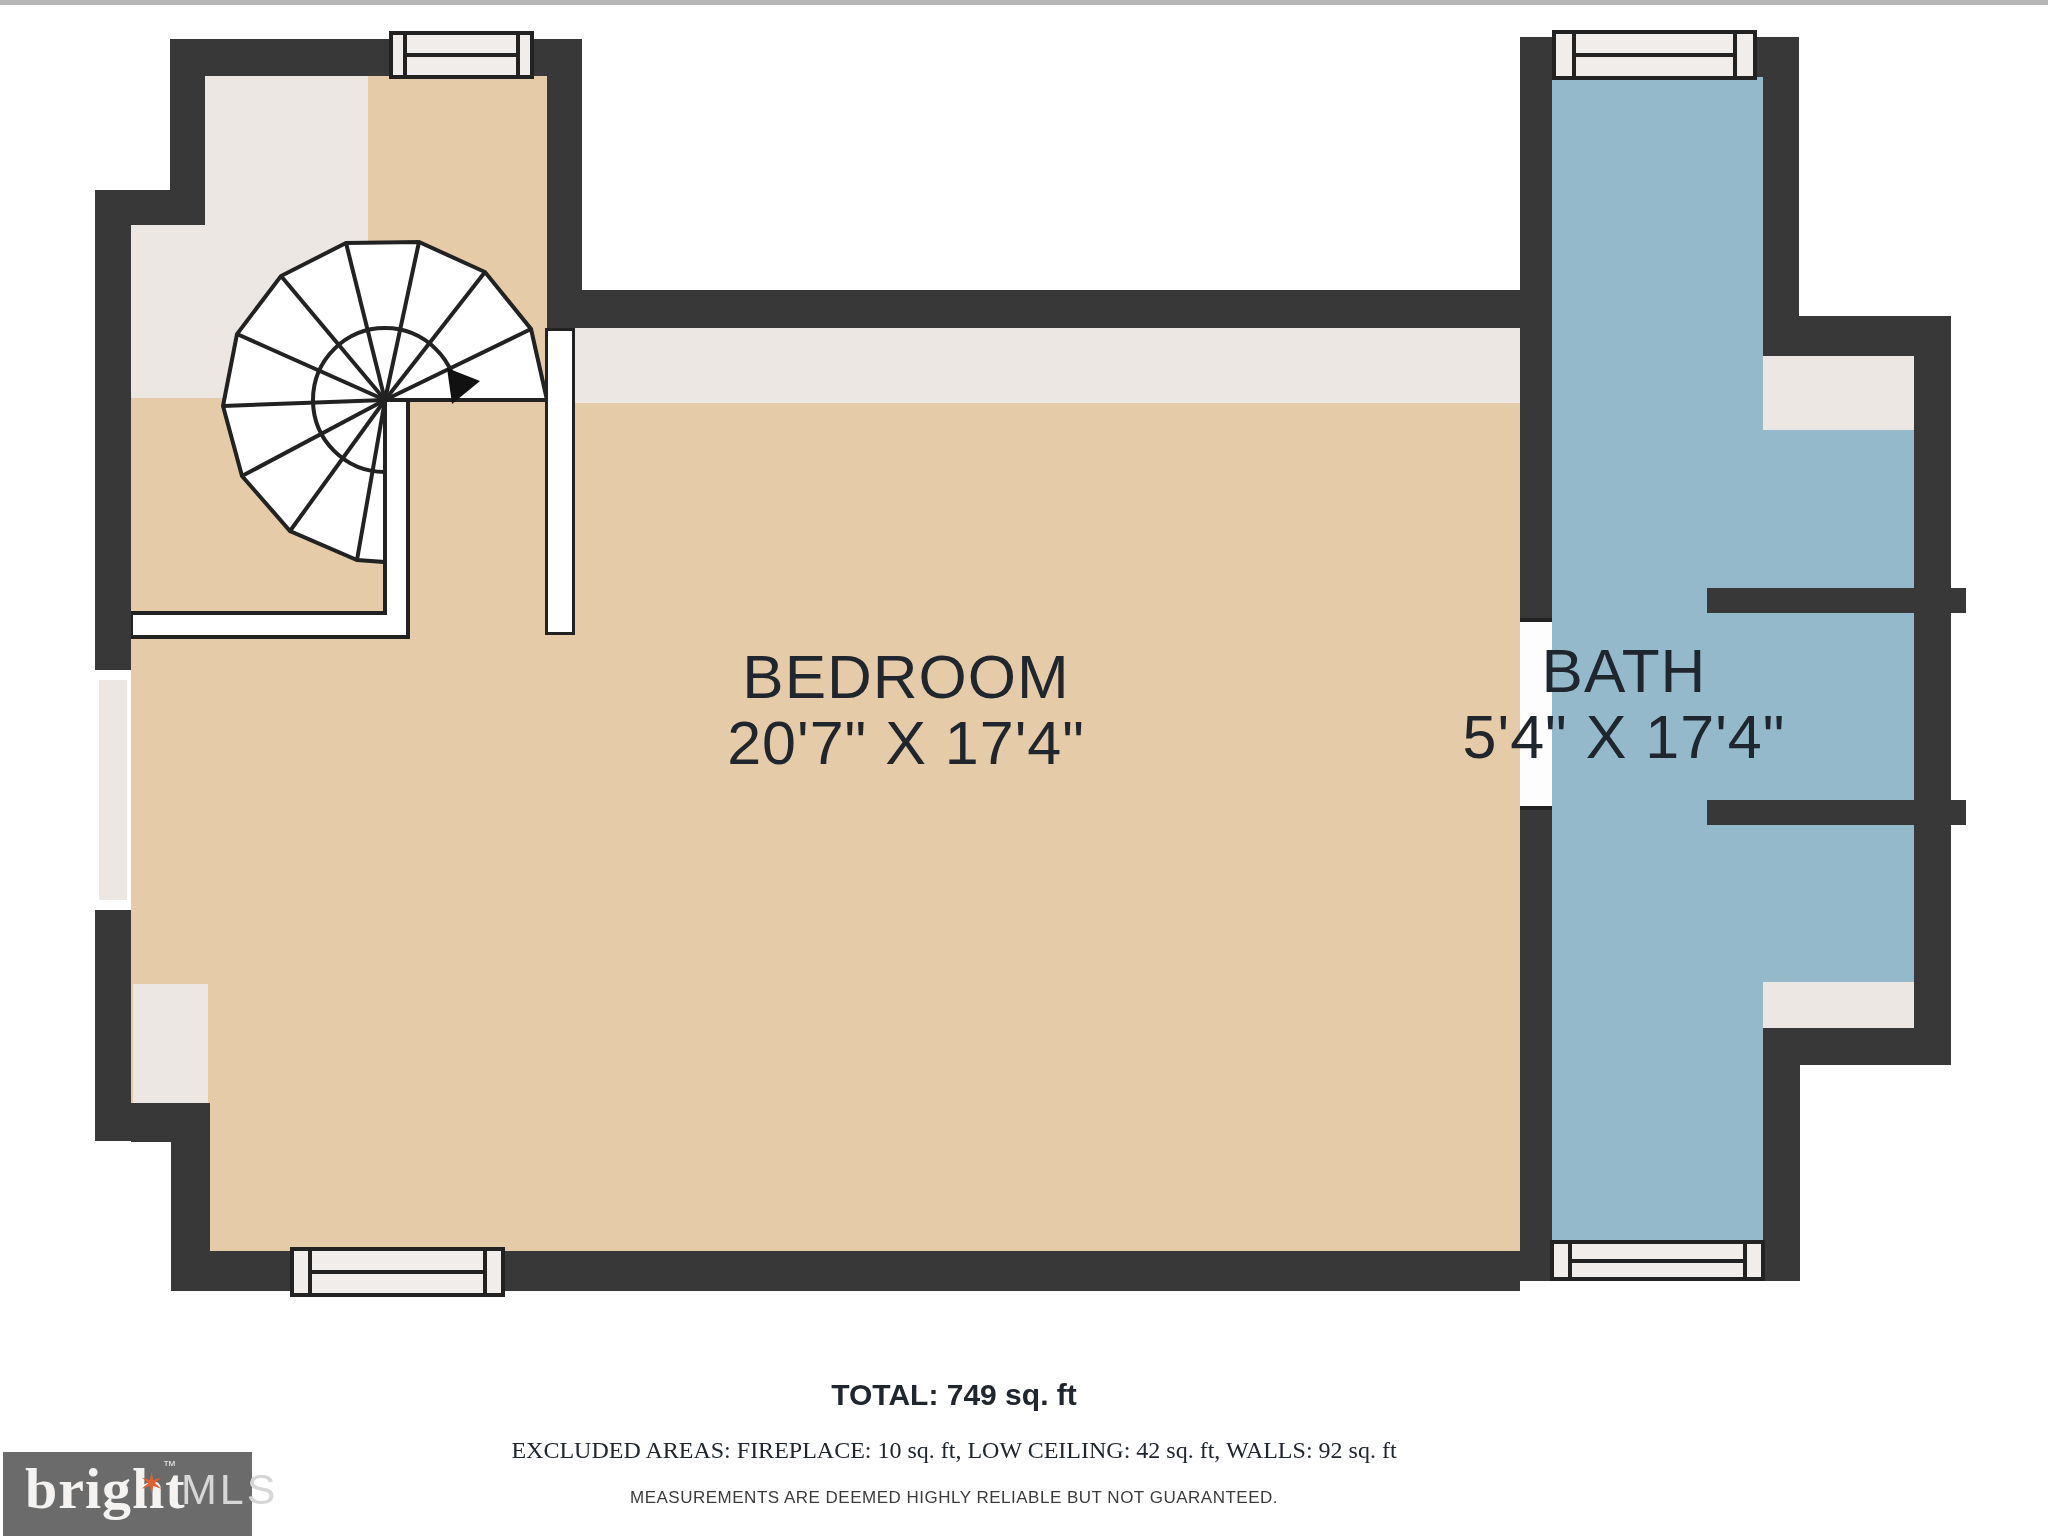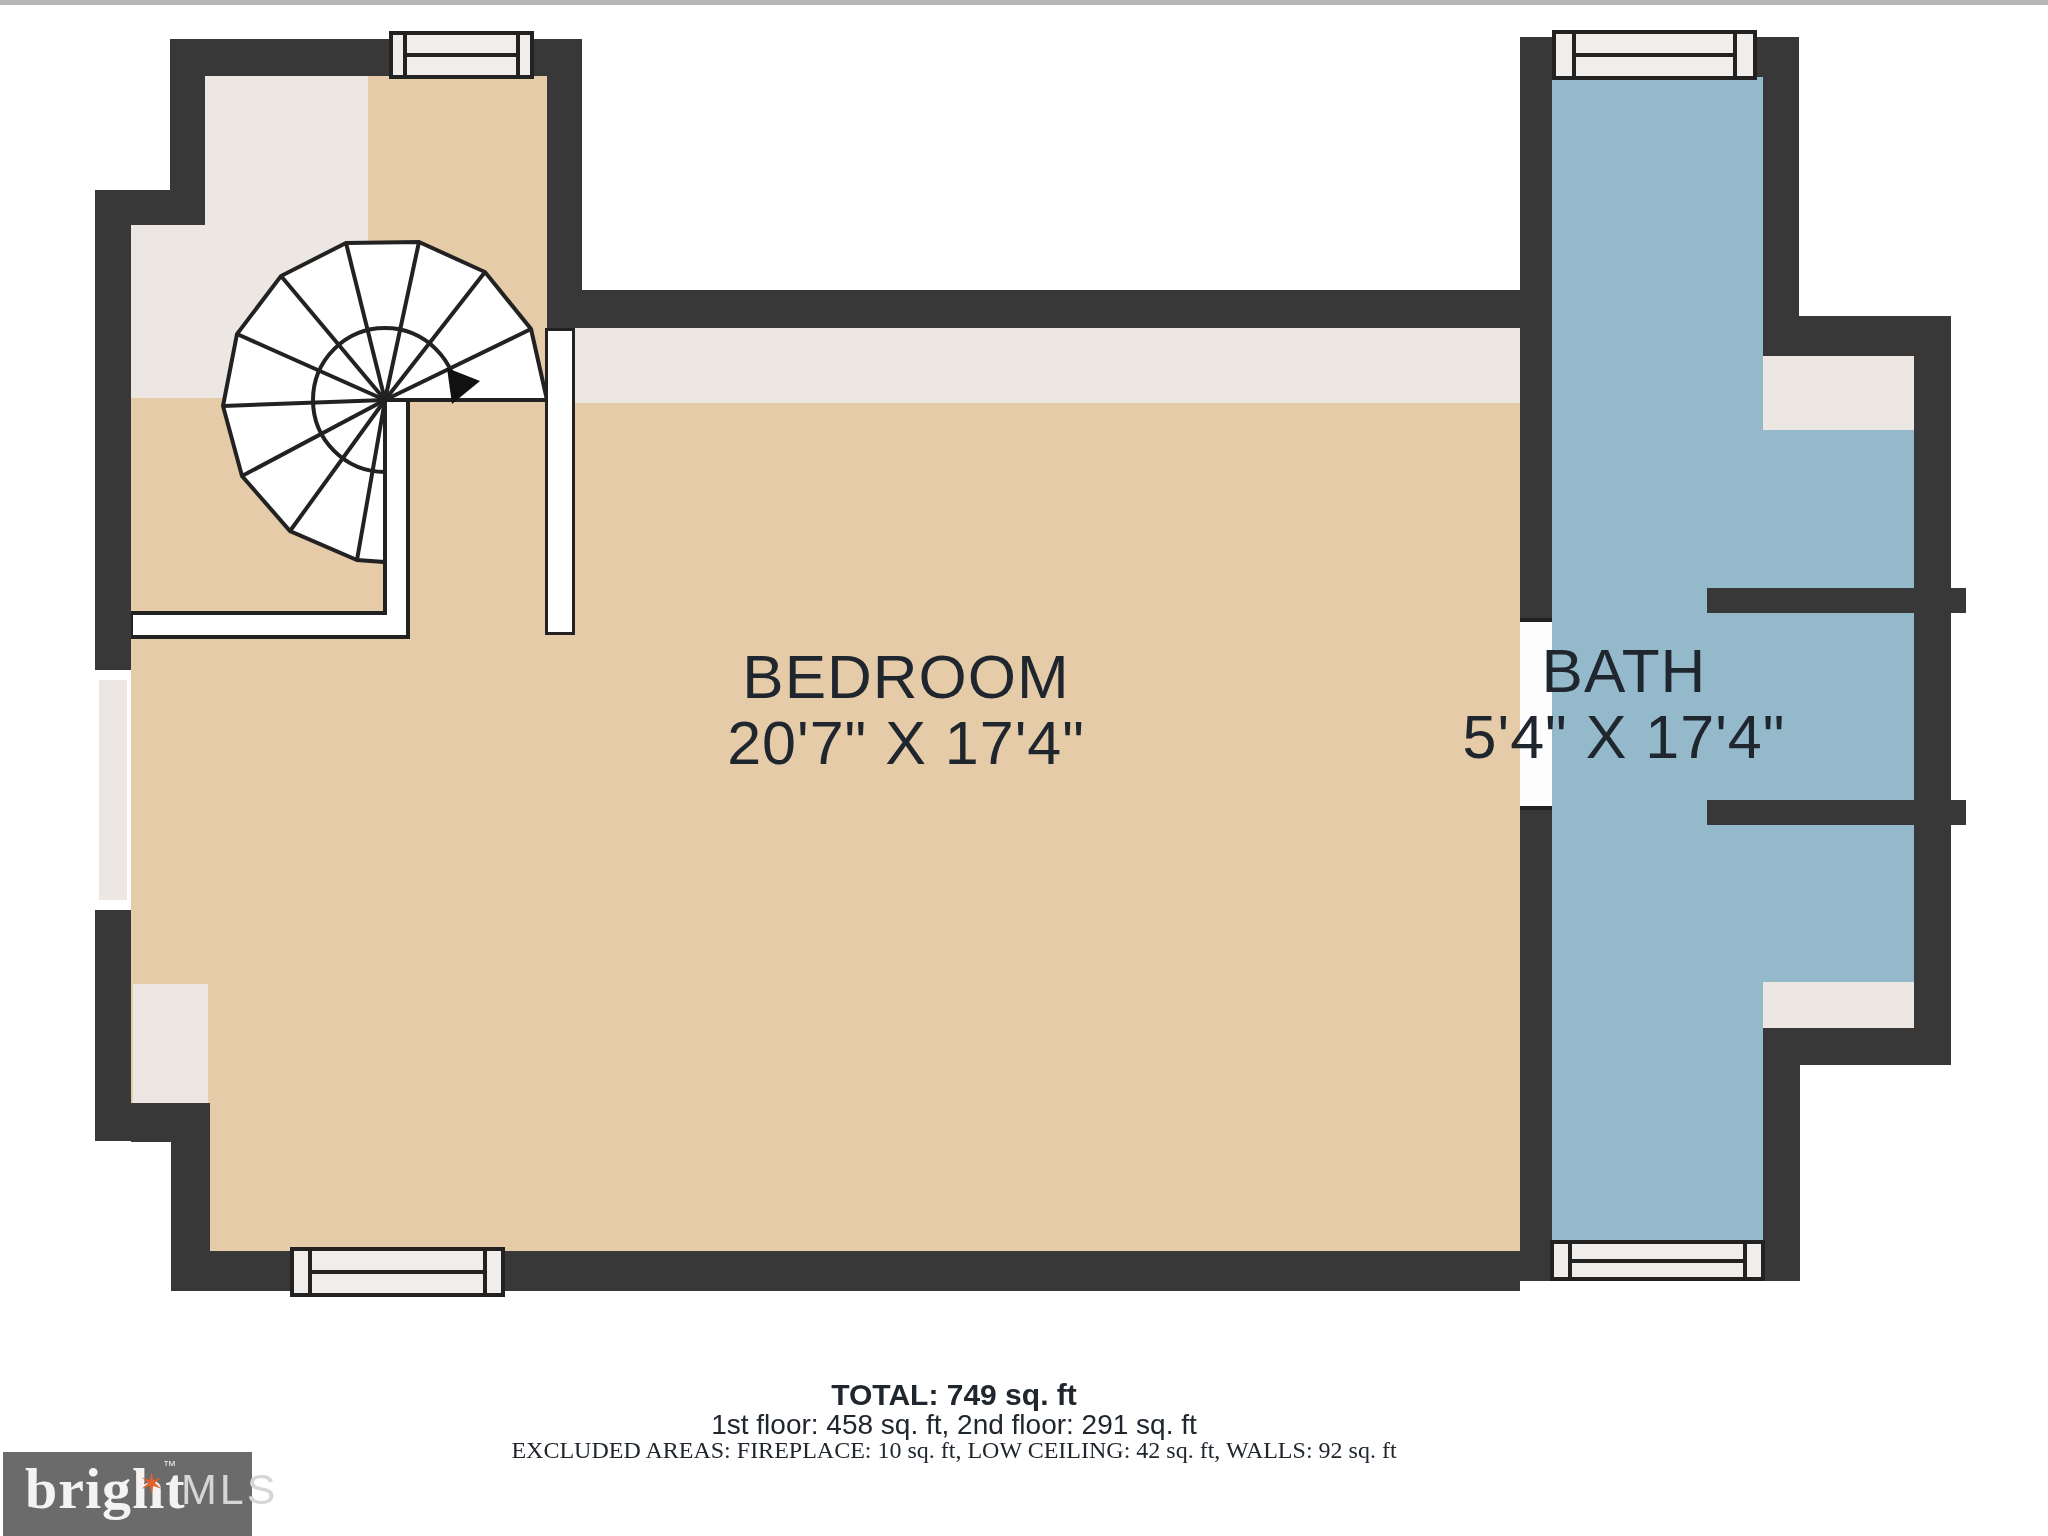--- a/index.html
+++ b/index.html
@@ -150,22 +150,22 @@
   <div class="room-label" style="left:906px; top:644px;">
     <span class="line1">BEDROOM</span>
     <span class="line2">20'7" X 17'4"</span>
   </div>
   <div class="room-label" style="left:1624px; top:638px;">
     <span class="line1">BATH</span>
     <span class="line2">5'4" X 17'4"</span>
   </div>
 
   <div class="footer-line f-total">TOTAL: 749 sq. ft</div>
-  <div class="footer-line f-floors">1st floor: 458 sq. ft, 2nd floor: 291 sq. ft</div>
   <div class="footer-line f-excluded">EXCLUDED AREAS: FIREPLACE: 10 sq. ft, LOW CEILING: 42 sq. ft, WALLS: 92 sq. ft</div>
+  <div class="footer-line f-disclaimer">MEASUREMENTS ARE DEEMED HIGHLY RELIABLE BUT NOT GUARANTEED.</div>
 
   <div class="logo">
     <span class="brand">bright</span>
     <span class="star">✶</span>
     <span class="tm">™</span>
     <span class="mls">MLS</span>
   </div>
 
 </div>
 

